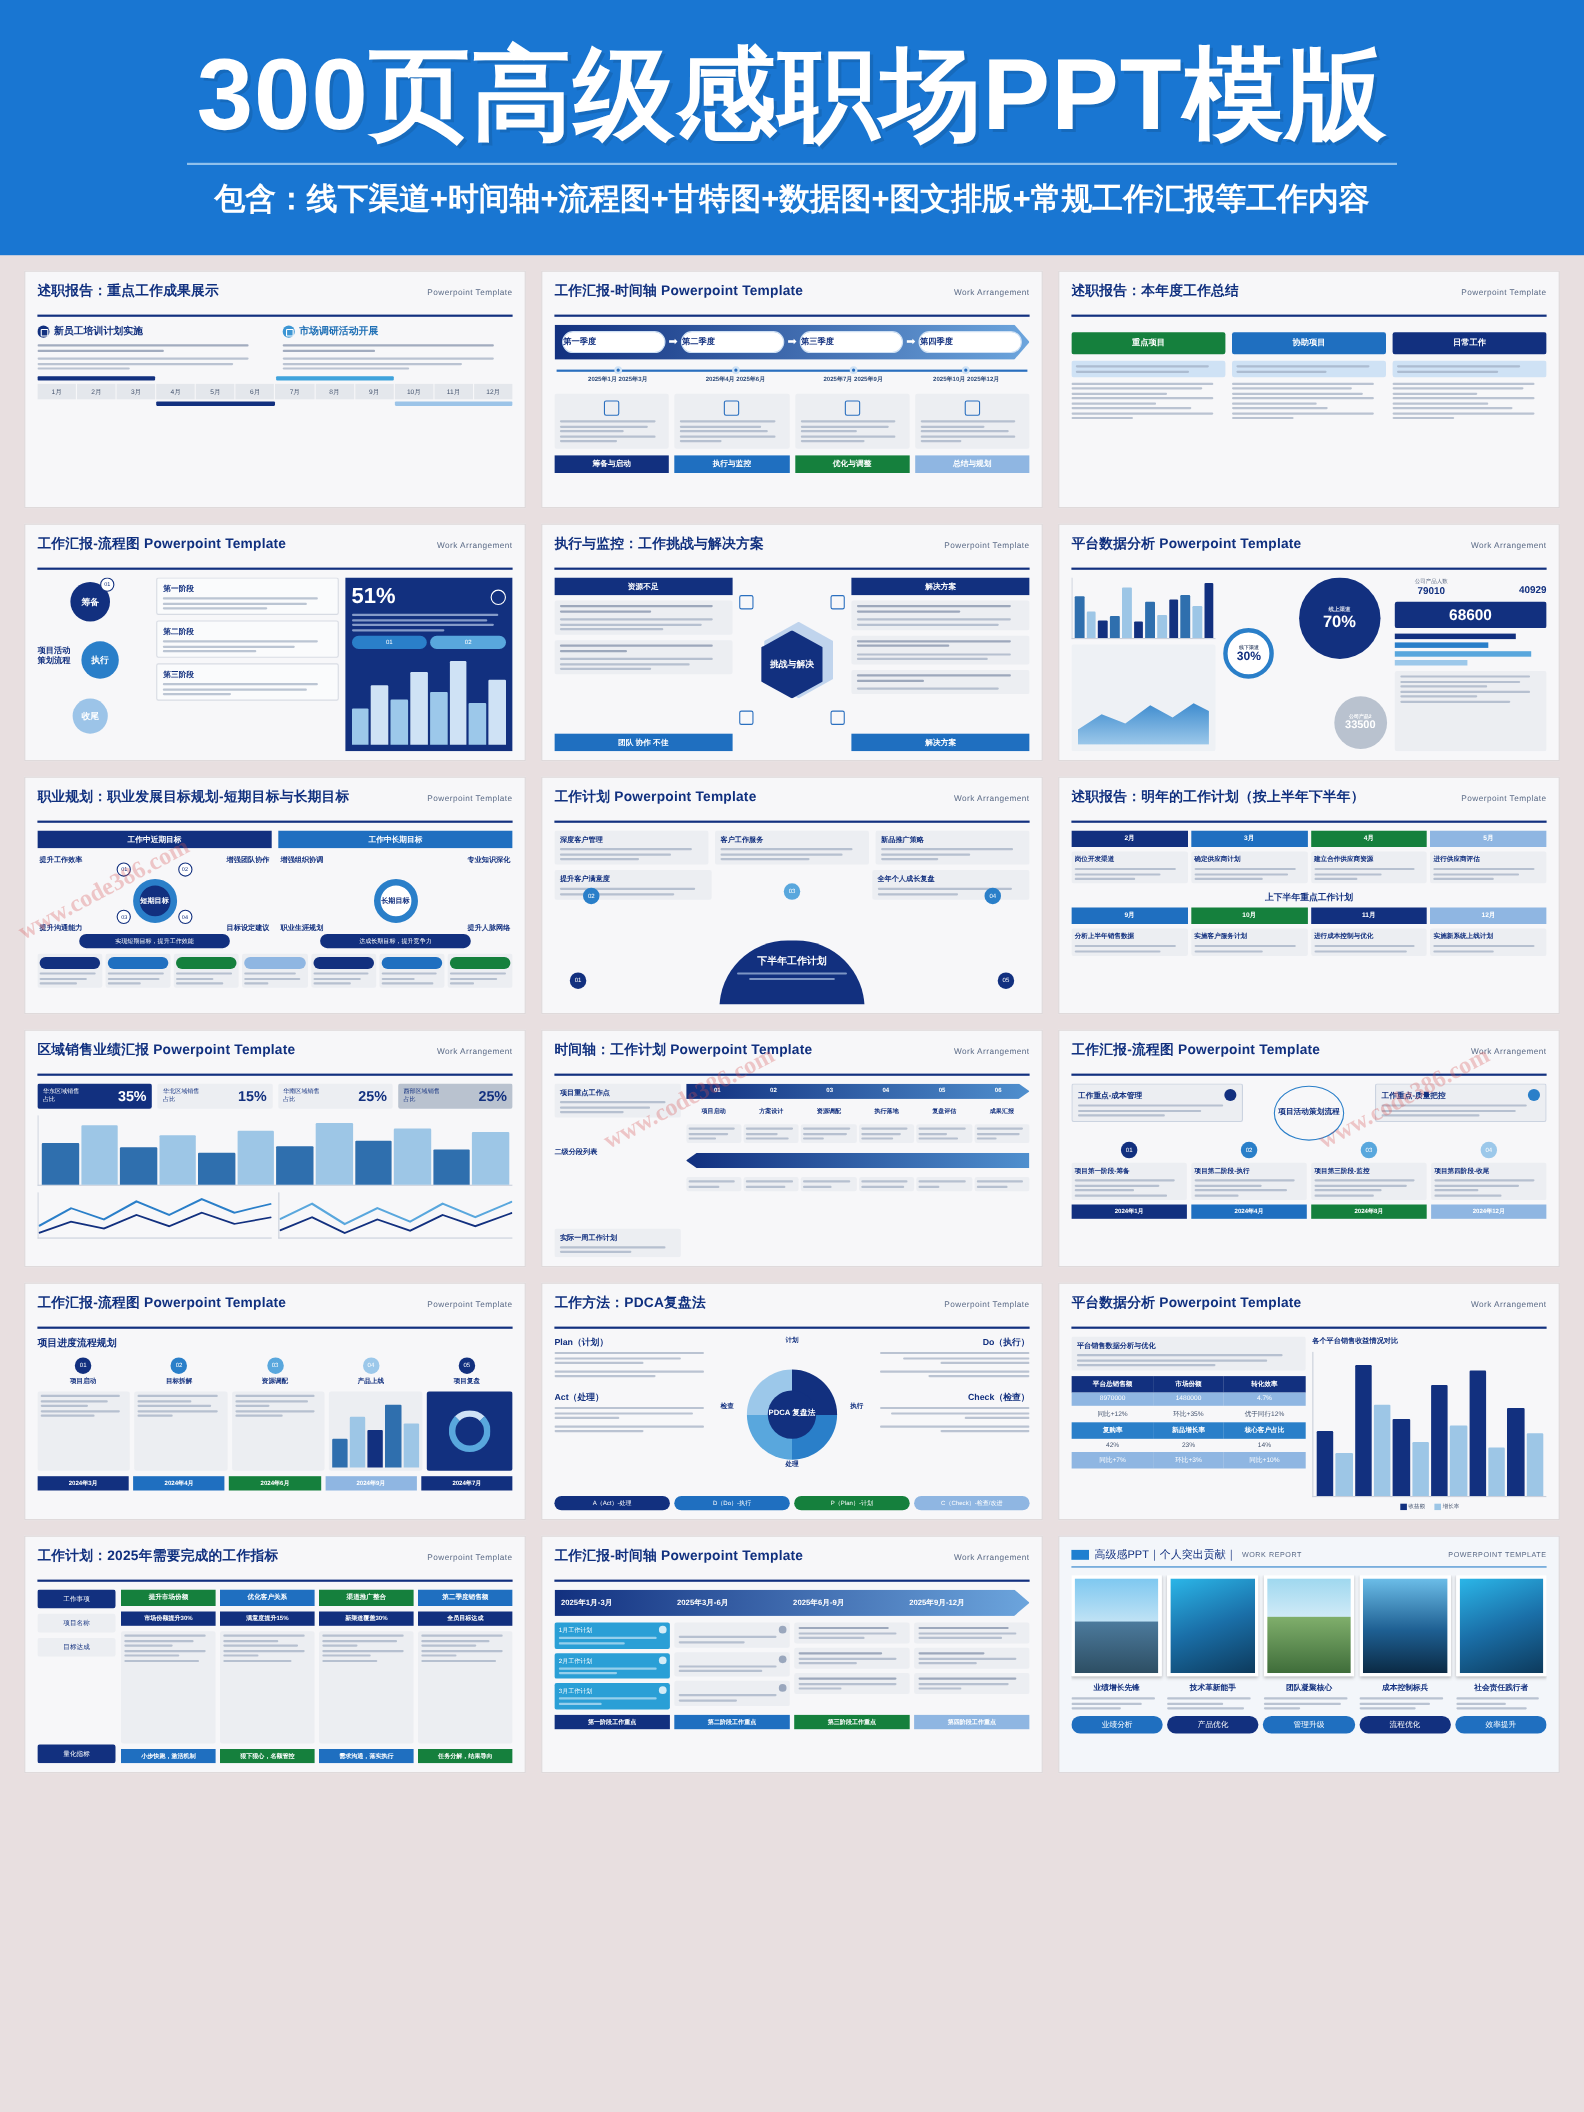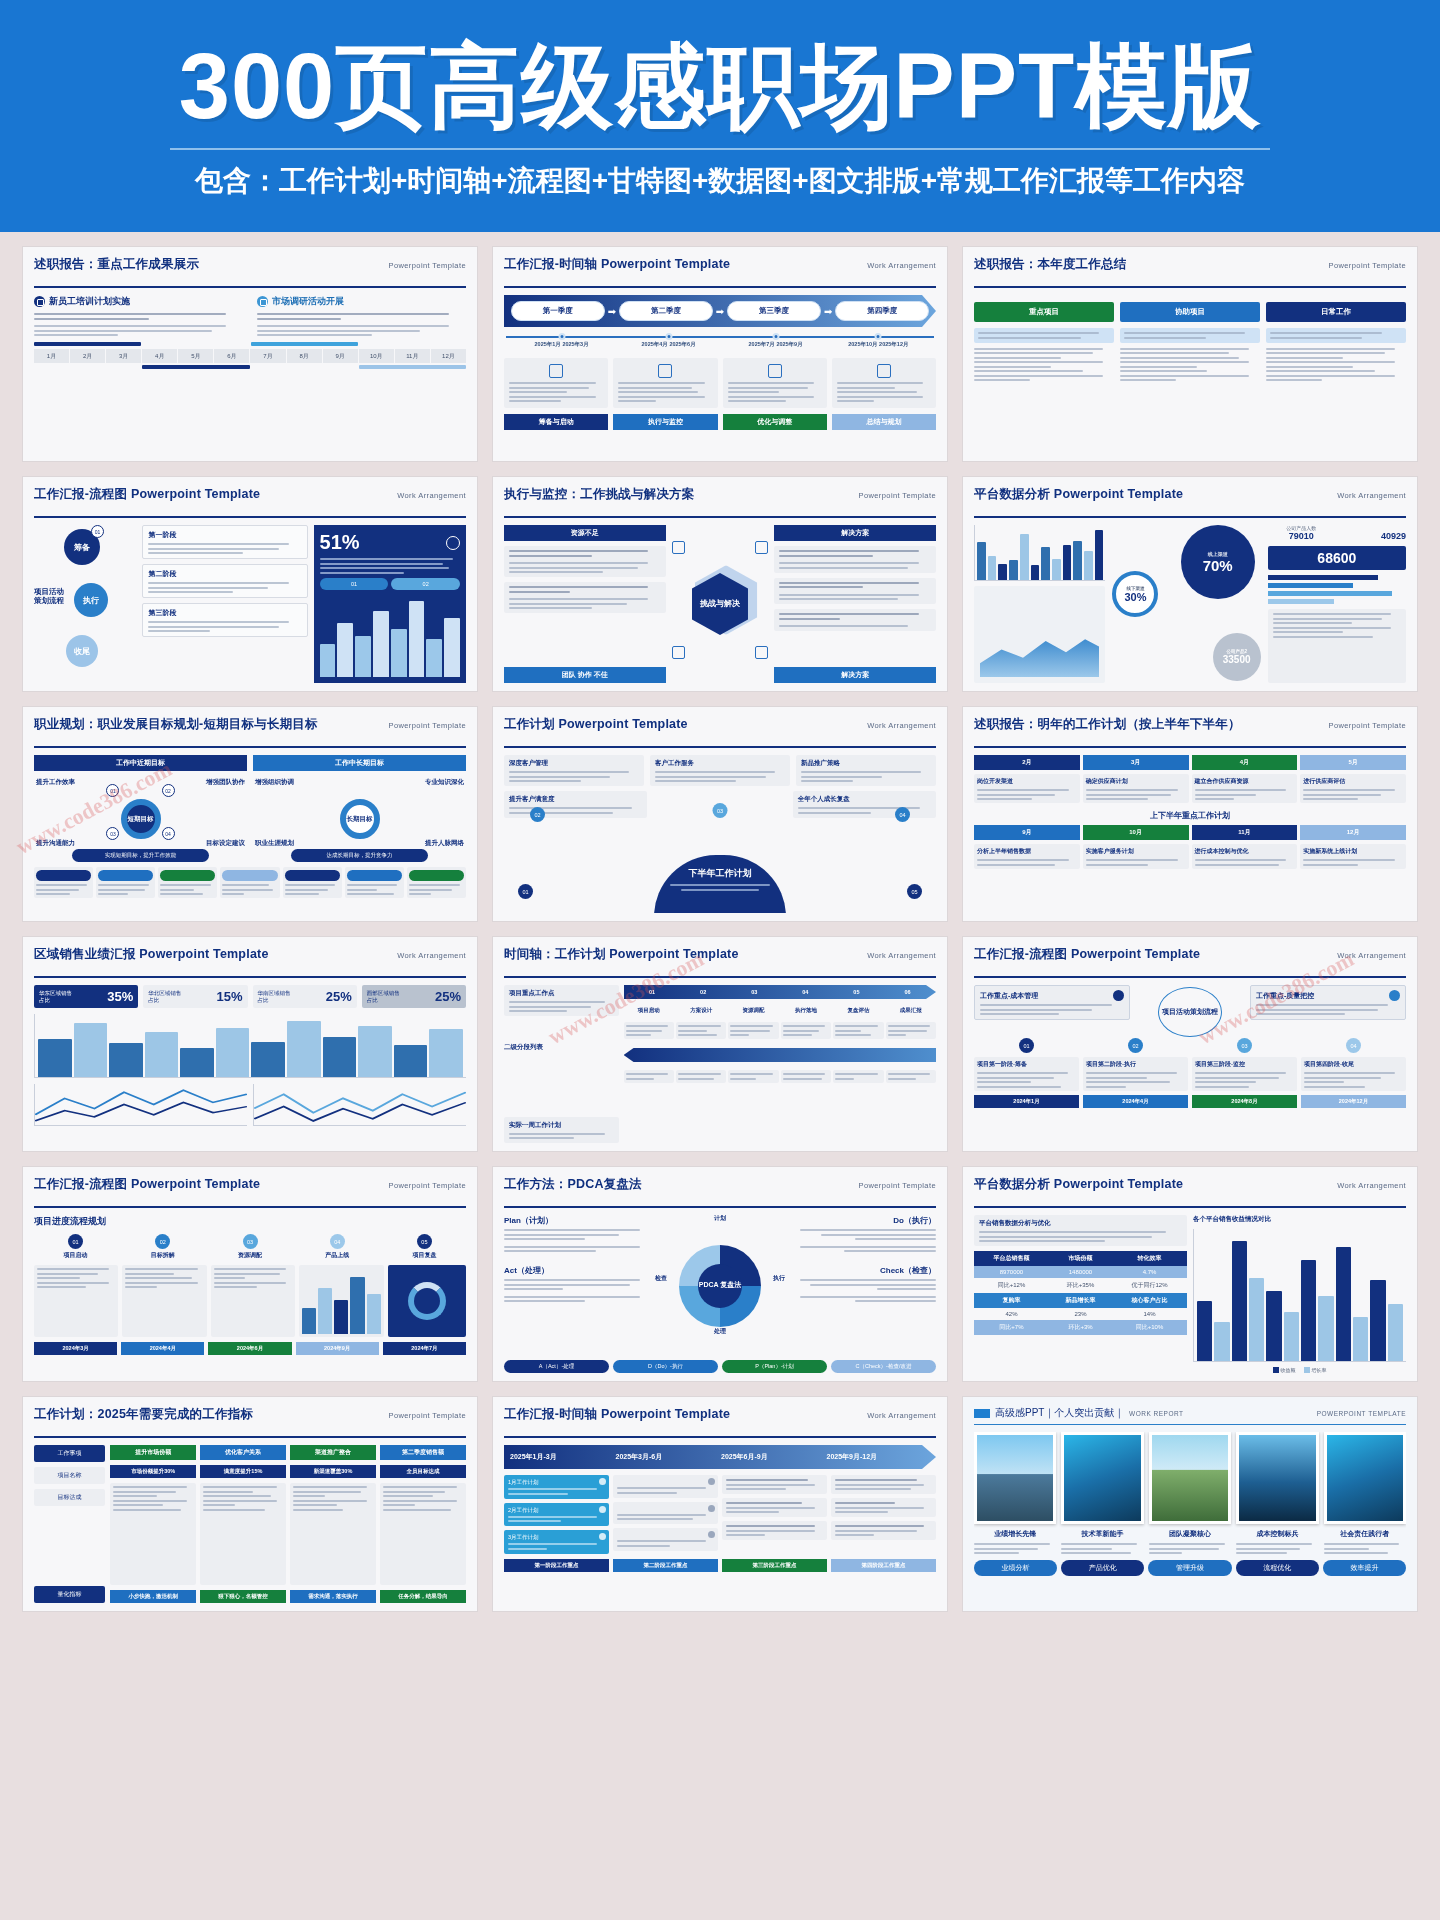--- a/index.html
+++ b/index.html
@@ -92,21 +92,21 @@
                 text-align:center; padding:2.5px 0; }
   .gantt { height:4px; background:#12307f; border-radius:1px; }
   .gantt.lt{ background:#3fa3dc; }
   .gantt.pl{ background:#9cc4e8; }
 
   
   .chev-row { display:flex; align-items:center; gap:3px;
               background:linear-gradient(90deg,#12307f,#6ca5dd); padding:6px 7px;
               clip-path: polygon(0 0, calc(100% - 14px) 0, 100% 50%, calc(100% - 14px) 100%, 0 100%); }
   .chev-pill { flex:1; background:#fff; border:1px solid #cfe0f3; border-radius:20px;
-               color:#12307f; font-size:7.5px; font-weight:bold; text-align:center; padding:4px 0; }
+               color:#12307f; font-size:7.5px; font-weight:bold; padding:4px 0; }
   .arr { color:#fff; font-size:10px; }
 
   
   .tl { position:relative; height:16px; margin:5px 2px 0; }
   .tl-line{ position:absolute; top:4px; left:0; right:0; height:1.5px; background:#2a6fbf; }
   .tl-dot { position:absolute; top:1px; width:7px;height:7px;border-radius:50%;
             background:#2a6fbf; border:2px solid #cfe2f5; transform:translateX(-50%); }
   .tl-lbl { position:absolute; top:9px; font-size:5.5px; color:#33507e;
             transform:translateX(-50%); white-space:nowrap; font-weight:bold; }
 
@@ -154,21 +154,21 @@
   .wm { position:absolute; color:rgba(214,84,84,.30); font-size:22px;
         font-weight:bold; transform:rotate(-28deg); pointer-events:none;
         font-family:"Liberation Serif", serif; white-space:nowrap; }
 </style>
 </head>
 <body>
 
 <div class="banner">
   <div class="banner-title">300页高级感职场PPT模版</div>
   <div class="banner-rule"></div>
-  <div class="banner-sub">包含：工作计划+时间轴+流程图+甘特图+数据图+图文排版+常规工作汇报等工作内容</div>
+  <div class="banner-sub">包含：线下渠道+时间轴+流程图+甘特图+数据图+图文排版+常规工作汇报等工作内容</div>
 </div>
 
 <div class="grid">
 
   <div class="slide">
     <div class="s-head">
       <div class="s-title">述职报告：重点工作成果展示</div>
       <div class="s-brand">Powerpoint Template</div>
     </div>
     <div class="s-body">

